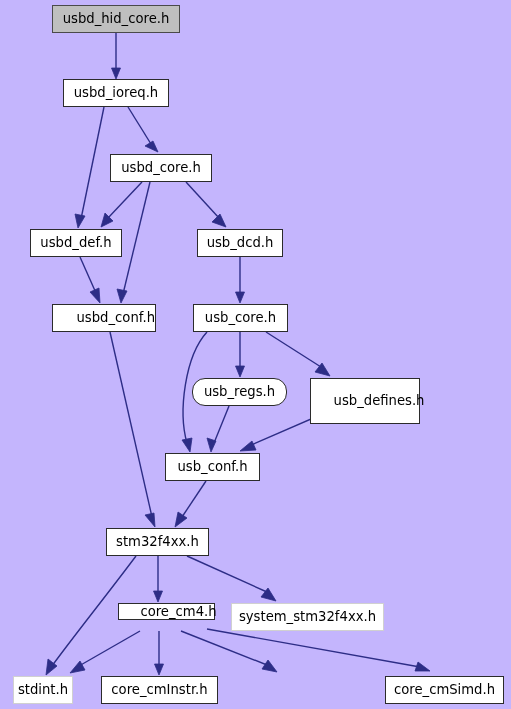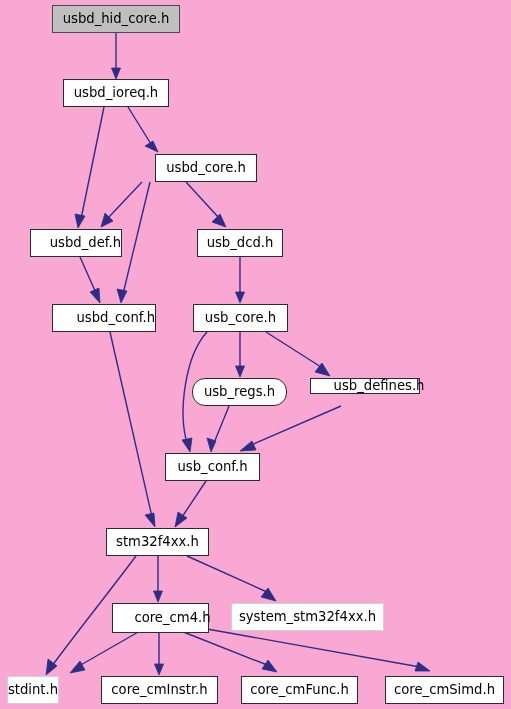--- a/index.html
+++ b/index.html
@@ -7,21 +7,21 @@
     padding: 0;
     background: #ffffff;
   }
   body {
     font-family: "DejaVu Sans", sans-serif;
   }
   #graph-root {
     position: relative;
     width: 511px;
     height: 709px;
-    background: #f9a8d4;
+    background: #c4b5fd;
     overflow: hidden;
   }
   #graph-svg {
     position: absolute;
     left: 0;
     top: 0;
     width: 511px;
     height: 709px;
   }
   .edge-path {
@@ -180,73 +180,70 @@
   </svg>
 
   <div class="node root" style="left:52px; top:5px; width:128px; height:28px;">
     <span class="node-label">usbd_hid_core.h</span>
   </div>
 
   <div class="node" style="left:63px; top:79px; width:106px; height:28px;">
     <span class="node-label">usbd_ioreq.h</span>
   </div>
 
-  <div class="node" style="left:110px; top:154px; width:102px; height:28px;margin-left:45px;">
+  <div class="node" style="left:110px; top:154px; width:102px; height:28px;">
     <span class="node-label">usbd_core.h</span>
   </div>
 
-  <div class="node" style="left:30px; top:229px; width:92px; height:28px;justify-content:flex-end;">
+  <div class="node" style="left:30px; top:229px; width:92px; height:28px;">
     <span class="node-label">usbd_def.h</span>
   </div>
 
   <div class="node" style="left:197px; top:229px; width:86px; height:28px;">
     <span class="node-label">usb_dcd.h</span>
   </div>
 
   <div class="node" style="left:52px; top:304px; width:104px; height:28px;justify-content:flex-end;">
     <span class="node-label">usbd_conf.h</span>
   </div>
 
   <div class="node" style="left:193px; top:304px; width:95px; height:28px;">
     <span class="node-label">usb_core.h</span>
   </div>
 
   <div class="node" style="left:192px; top:378px; width:95px; height:28px;border-radius:13px;">
     <span class="node-label">usb_regs.h</span>
   </div>
 
-  <div class="node" style="left:310px; top:378px; width:110px; height:16px;padding-left:28px;">
+  <div class="node" style="left:310px; top:378px; width:110px; height:46px;padding-left:28px;">
     <span class="node-label">usb_defines.h</span>
   </div>
 
   <div class="node" style="left:165px; top:453px; width:95px; height:28px;">
     <span class="node-label">usb_conf.h</span>
   </div>
 
   <div class="node" style="left:106px; top:528px; width:103px; height:28px;">
     <span class="node-label">stm32f4xx.h</span>
   </div>
 
-  <div class="node" style="left:112px; top:603px; width:97px; height:30px;padding-left:24px;">
+  <div class="node" style="left:118px; top:603px; width:97px; height:17px;padding-left:24px;">
     <span class="node-label">core_cm4.h</span>
   </div>
 
   <div class="node faded" style="left:231px; top:603px; width:153px; height:28px;">
     <span class="node-label">system_stm32f4xx.h</span>
   </div>
 
-  <div class="node faded" style="left:7px; top:676px; width:52px; height:28px;">
+  <div class="node faded" style="left:13px; top:676px; width:60px; height:28px;">
     <span class="node-label">stdint.h</span>
   </div>
 
   <div class="node" style="left:101px; top:676px; width:117px; height:28px;">
     <span class="node-label">core_cmInstr.h</span>
   </div>
 
-  <div class="node" style="left:241px; top:676px; width:117px; height:28px;">
-    <span class="node-label">core_cmFunc.h</span>
-  </div>
 
   <div class="node" style="left:385px; top:676px; width:119px; height:28px;">
     <span class="node-label">core_cmSimd.h</span>
   </div>
 
 </div>
 
 </body></html>

